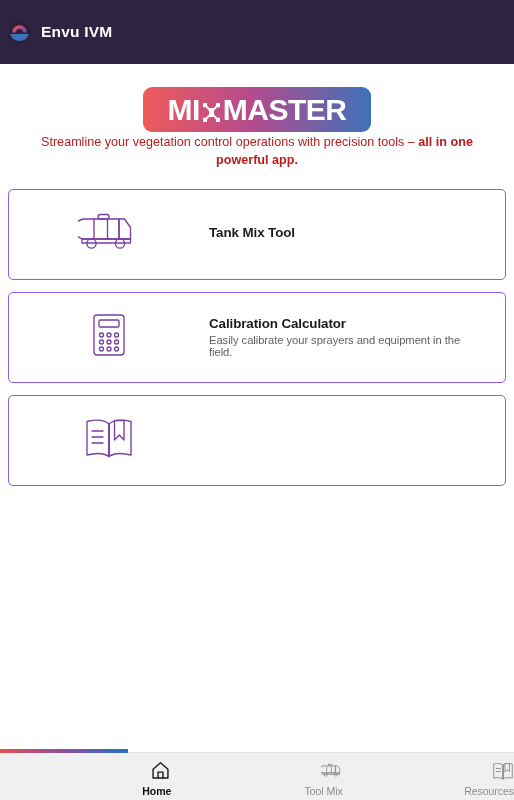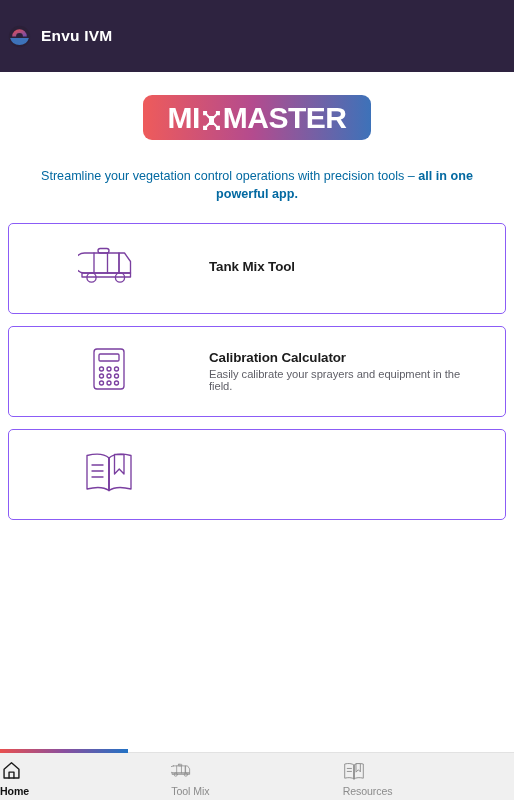--- a/index.html
+++ b/index.html
@@ -11,21 +11,21 @@
   }
 
   body {
     font-family: "Liberation Sans", sans-serif;
     background: #ffffff;
     position: relative;
   }
 
   
   .app-header {
-    height: 72px;
+    height: 64px;
     background: #2e2340;
     display: flex;
     align-items: center;
     padding-left: 8px;
     gap: 10px;
   }
 
   .brand-logo {
     width: 23px;
     height: 23px;
@@ -80,25 +80,25 @@
     display: inline-block;
     width: 23px;
     height: 23px;
     margin: 0 0px;
     position: relative;
     top: 1px;
   }
 
   
   .subtitle {
-    margin: 27px 33px 0 33px;
+    margin: 1px 33px 0 33px;
     text-align: center;
     font-size: 12.6px;
     line-height: 1.45;
-    color: #0369a1;
+    color: #b91c1c;
   }
 
   .subtitle b { font-weight: bold; }
 
   
   .cards {
     margin-top: 19px;
     display: flex;
     flex-direction: column;
     gap: 12px;
@@ -160,21 +160,21 @@
     left: 0;
     height: 4px;
     width: 128px;
     background: linear-gradient(90deg, #e8504f 0%, #8a4f9e 50%, #2372c4 100%);
   }
 
   .nav-item {
     flex: 1 1 0;
     display: flex;
     flex-direction: column;
-    align-items: flex-start;
+    align-items: flex-end;
     justify-content: center;
     gap: 3px;
     cursor: pointer;
     padding-top: 3px;
   }
 
   .nav-icon {
     width: 22px;
     height: 22px;
     display: flex;

